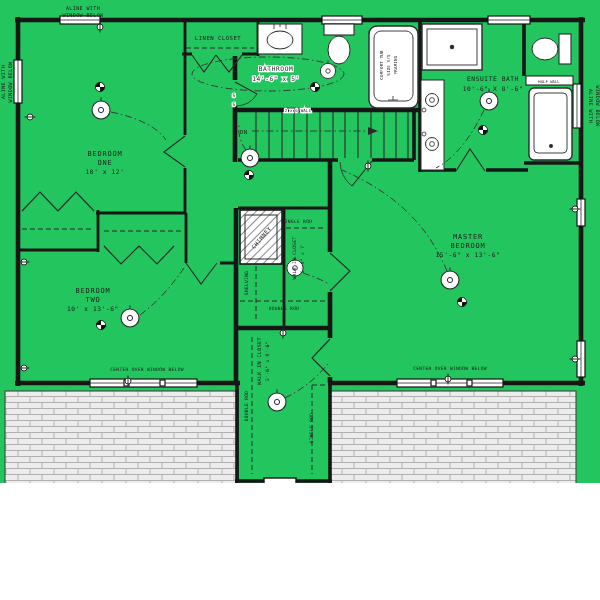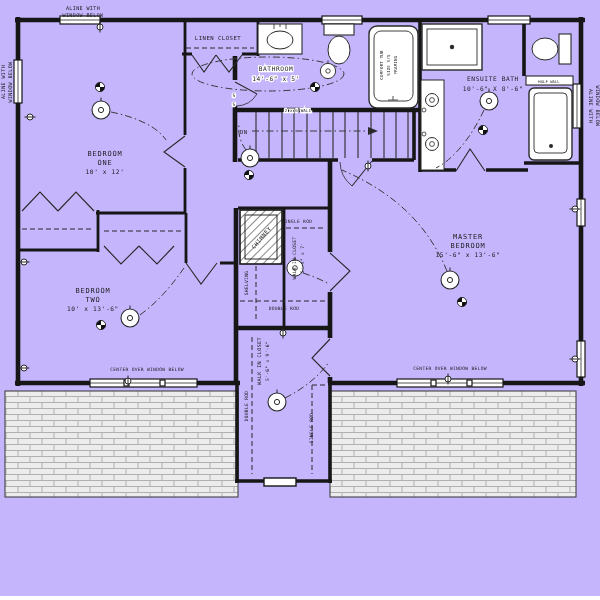--- a/index.html
+++ b/index.html
@@ -1,16 +1,16 @@
 <!DOCTYPE html>
 <html><head>
 <meta charset="utf-8">
 <style>
   html,body{margin:0;padding:0;background:#fff;}
-  .plan-wrap{width:600px;height:596px;background:#c4b5fd;position:relative;overflow:hidden;}
+  .plan-wrap{width:600px;height:483px;background:#22c55e;position:relative;overflow:hidden;}
   svg{display:block;}
   svg text{font-family:"DejaVu Sans Mono","Liberation Mono",monospace;fill:#1c1c1c;}
   .t7{font-size:7px;letter-spacing:.8px;}
   .t6{font-size:6.2px;letter-spacing:.6px;}
   .t55{font-size:5.6px;letter-spacing:.5px;}
   .t5{font-size:5px;letter-spacing:.4px;}
   .t45{font-size:4.6px;letter-spacing:.3px;}
   .t4{font-size:4.1px;letter-spacing:.2px;}
   .t38{font-size:3.8px;letter-spacing:.1px;}
   .mid{text-anchor:middle;}

